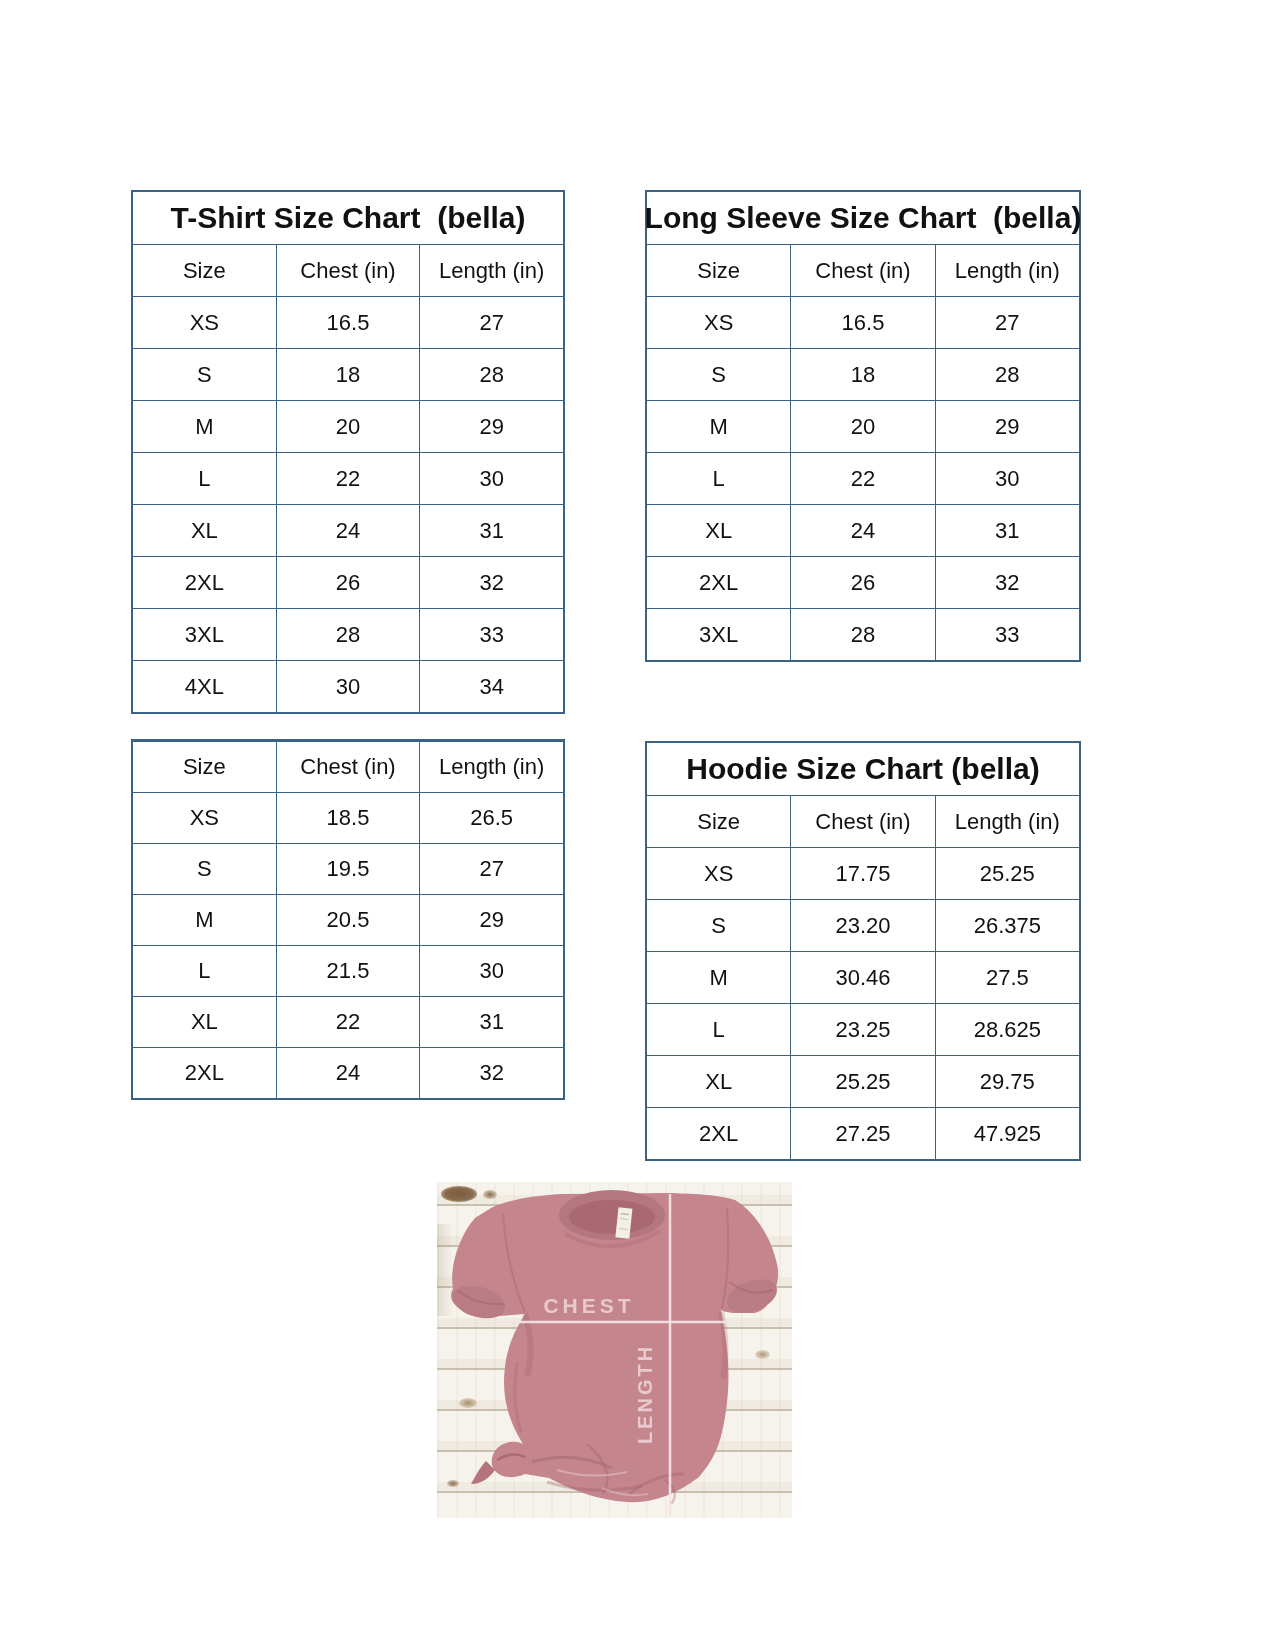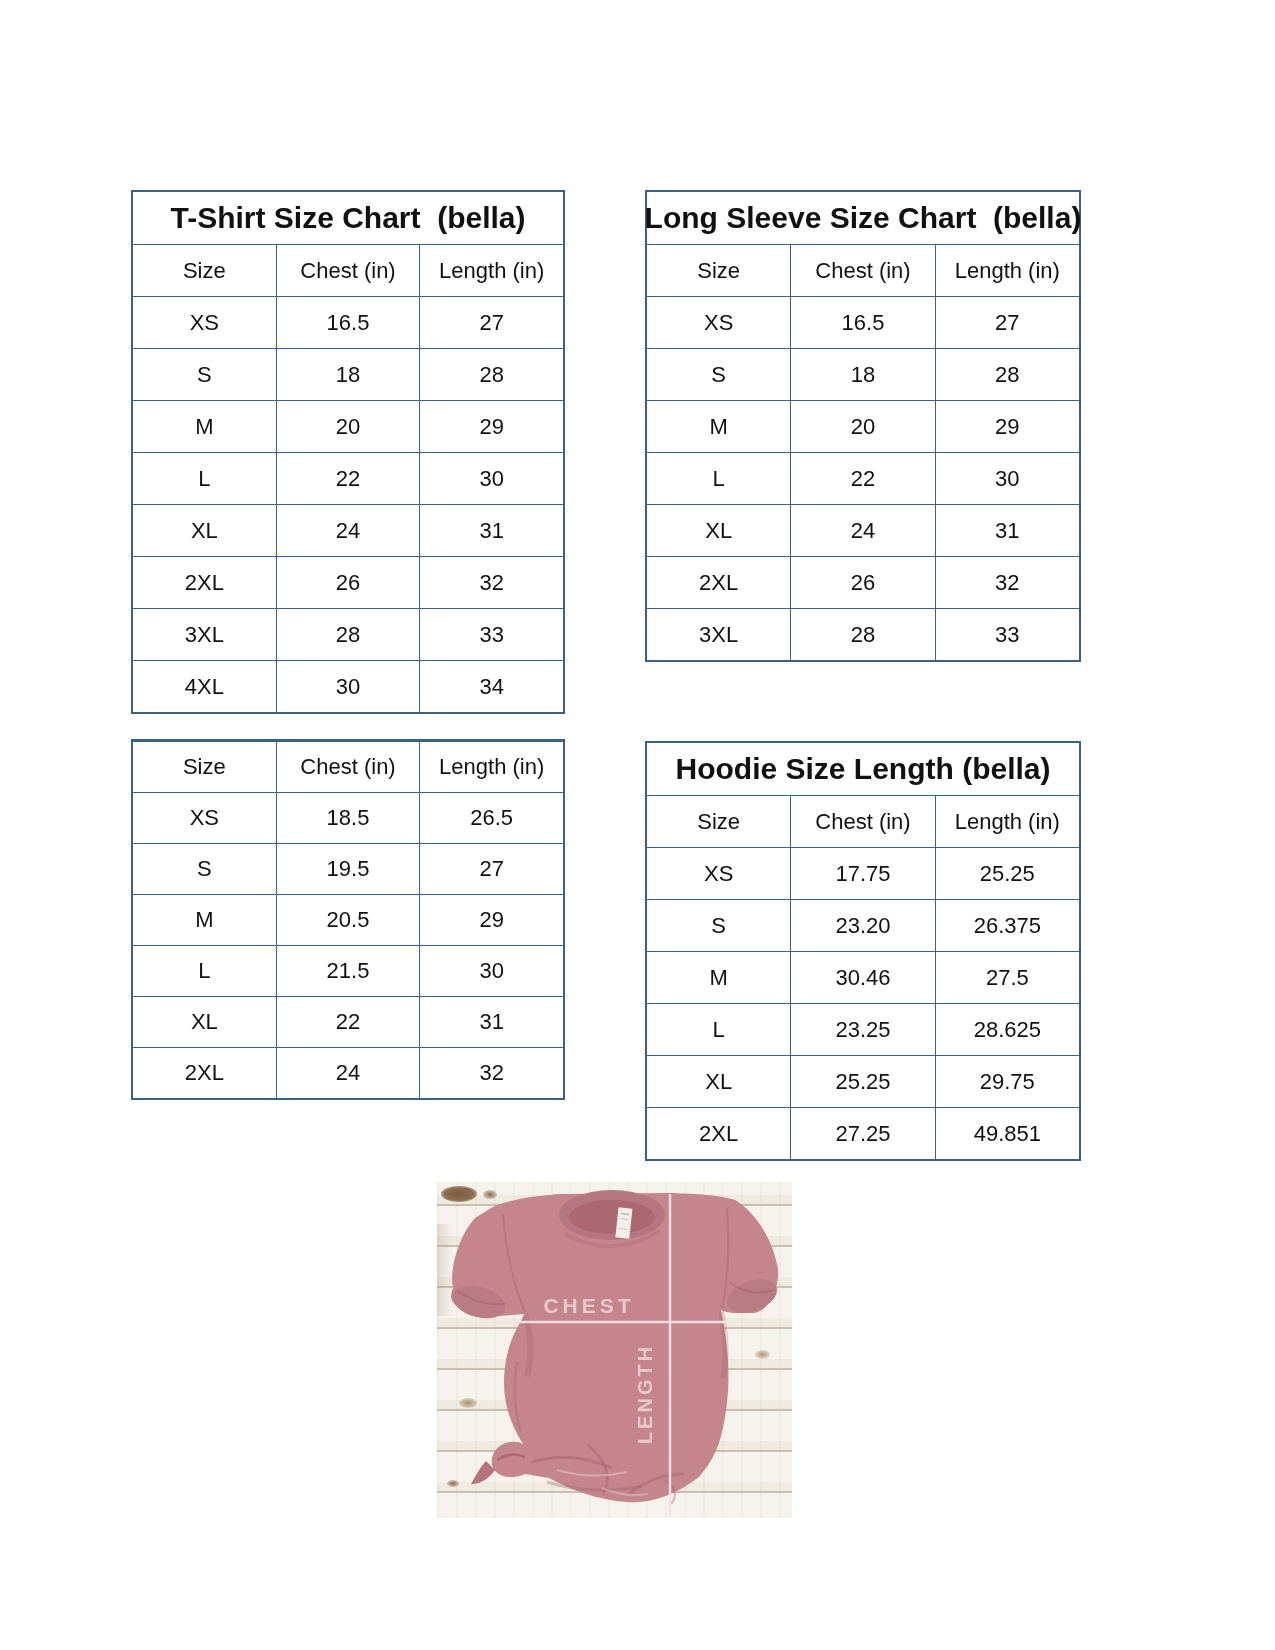--- a/index.html
+++ b/index.html
@@ -200,21 +200,21 @@
         <div class="cell">22</div>
         <div class="cell">31</div>
       </div>
       <div class="trow">
         <div class="cell">2XL</div>
         <div class="cell">24</div>
         <div class="cell">32</div>
       </div>
     </div>
   <div class="size-table t-hoodie">
-      <div class="title-row">Hoodie Size Length (bella)</div>
+      <div class="title-row">Hoodie Size Chart (bella)</div>
       <div class="trow">
         <div class="cell">Size</div>
         <div class="cell">Chest (in)</div>
         <div class="cell">Length (in)</div>
       </div>
       <div class="trow">
         <div class="cell">XS</div>
         <div class="cell">17.75</div>
         <div class="cell">25.25</div>
       </div>
@@ -234,21 +234,21 @@
         <div class="cell">28.625</div>
       </div>
       <div class="trow">
         <div class="cell">XL</div>
         <div class="cell">25.25</div>
         <div class="cell">29.75</div>
       </div>
       <div class="trow">
         <div class="cell">2XL</div>
         <div class="cell">27.25</div>
-        <div class="cell">49.851</div>
+        <div class="cell">47.925</div>
       </div>
     </div>
 
   <div class="photo">
     <div class="knot k1"></div>
     <div class="knot k2"></div>
     <div class="knot k3"></div>
     <div class="knot k4"></div>
     <div class="knot k5"></div>
     <div class="knot k6"></div>

